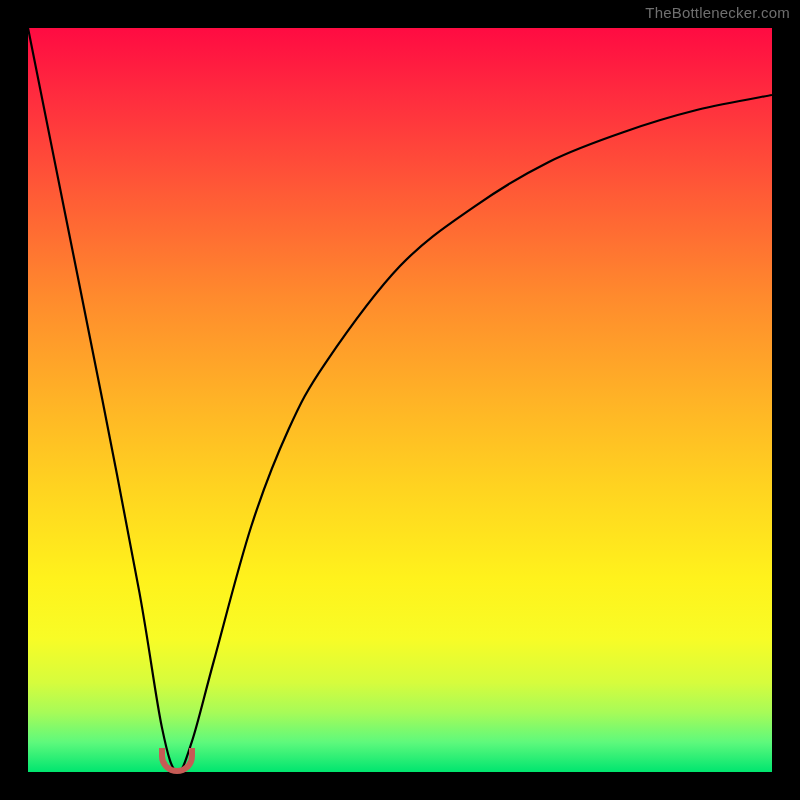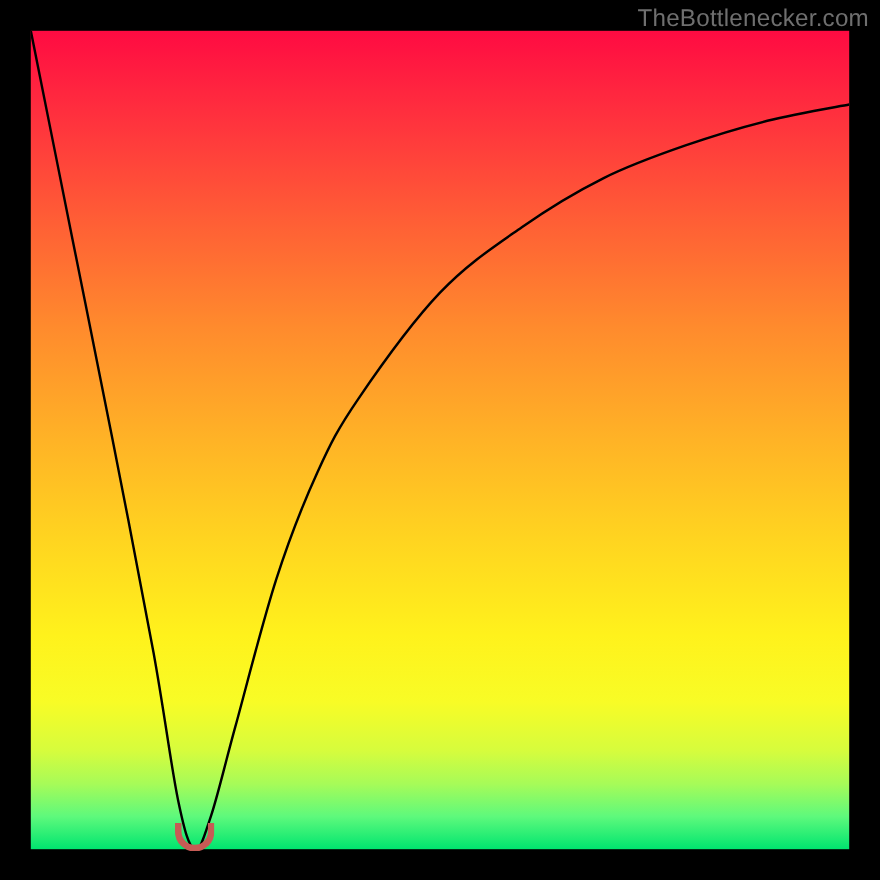--- a/index.html
+++ b/index.html
@@ -40,21 +40,21 @@
       #a7fb58 92%,
       #5ef97c 96%,
       #00e56f 100%
     );
   }
   .watermark {
     position: absolute;
     top: 4px;
     right: 10px;
     color: #6f6f6f;
-    font-size: 22px;
+    font-size: 15px;
     font-weight: 500;
     letter-spacing: 0.2px;
     user-select: none;
   }
   .curve-svg {
     position: absolute;
     top: 0;
     left: 0;
     width: 744px;
     height: 744px;

